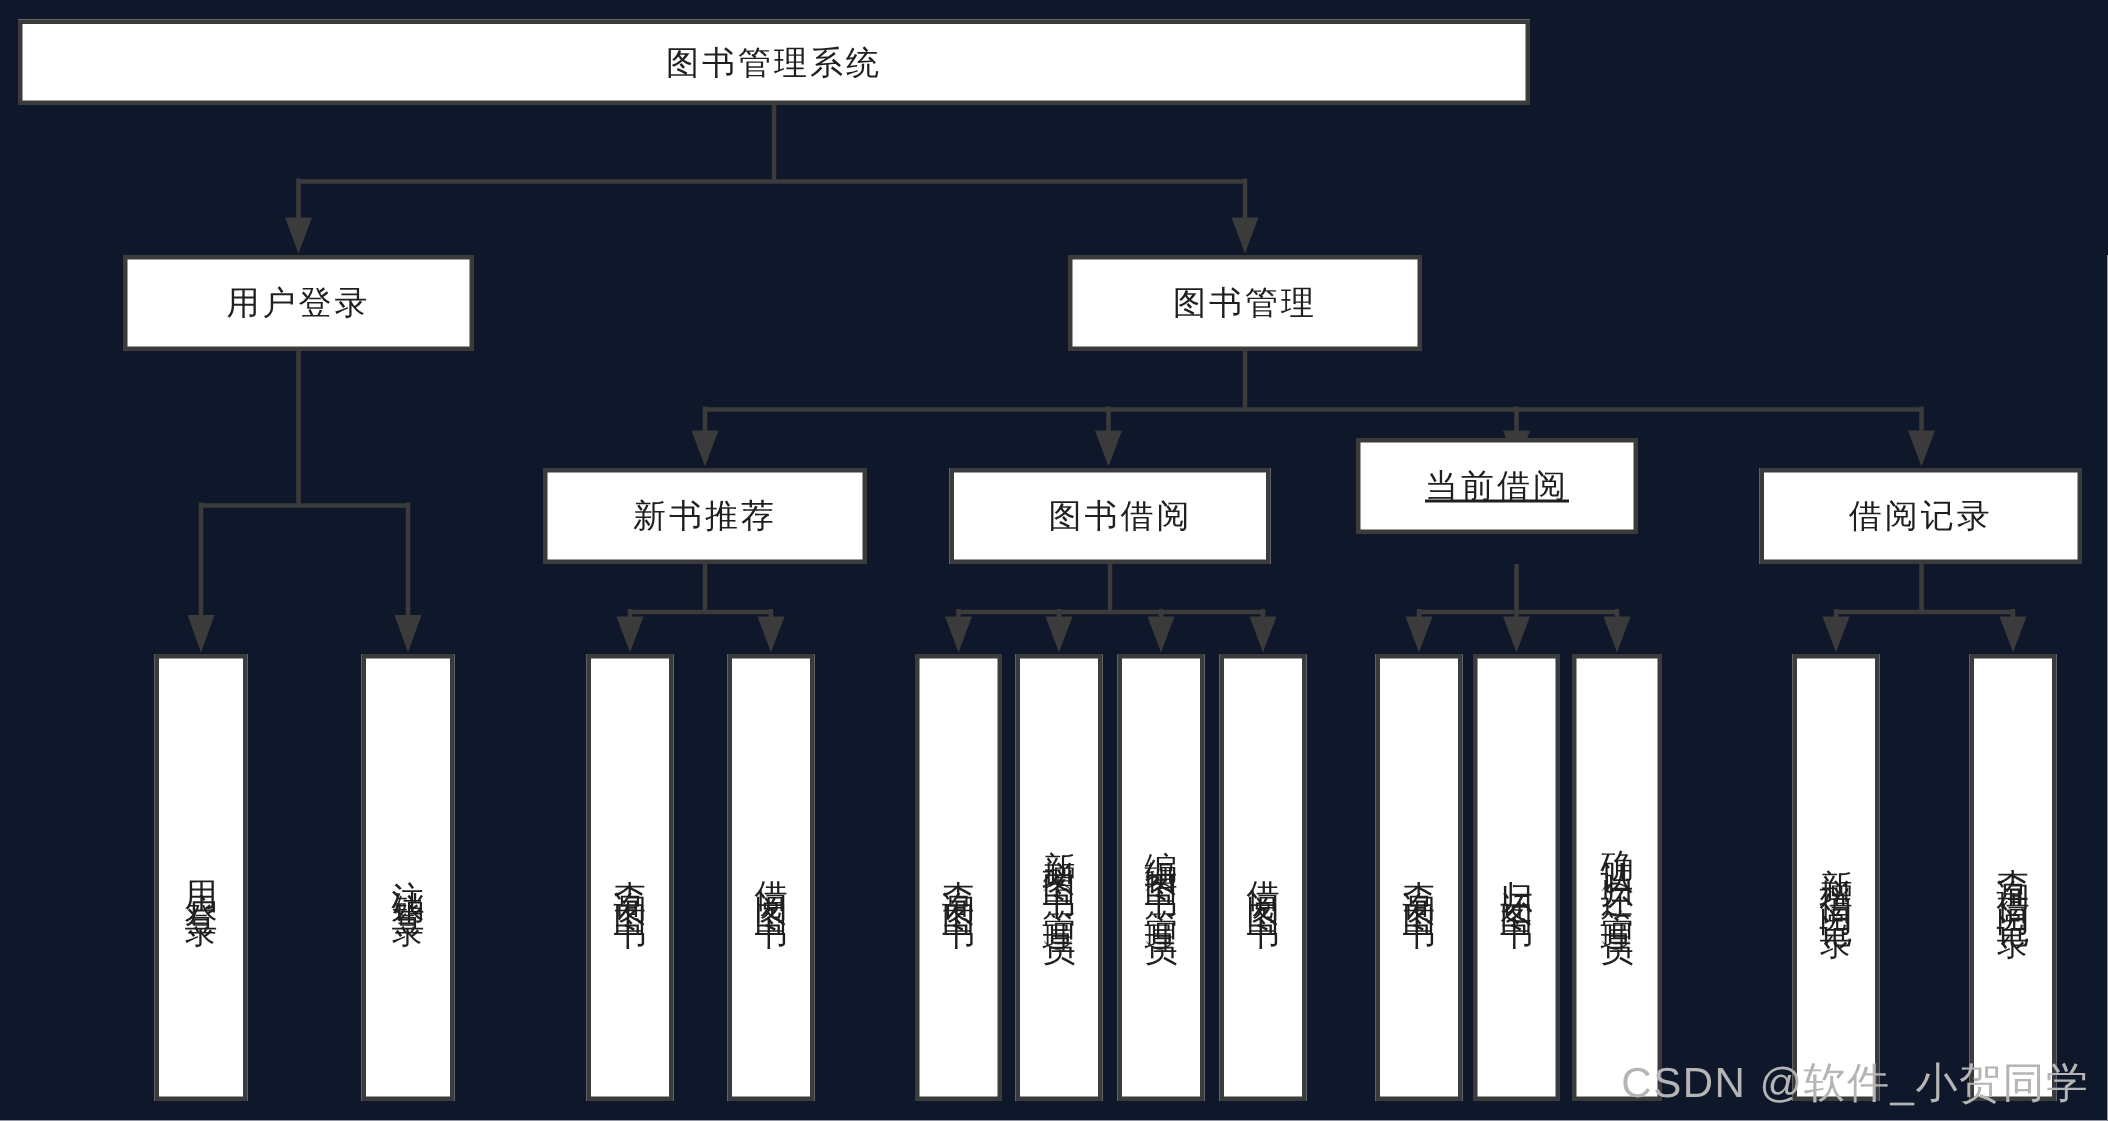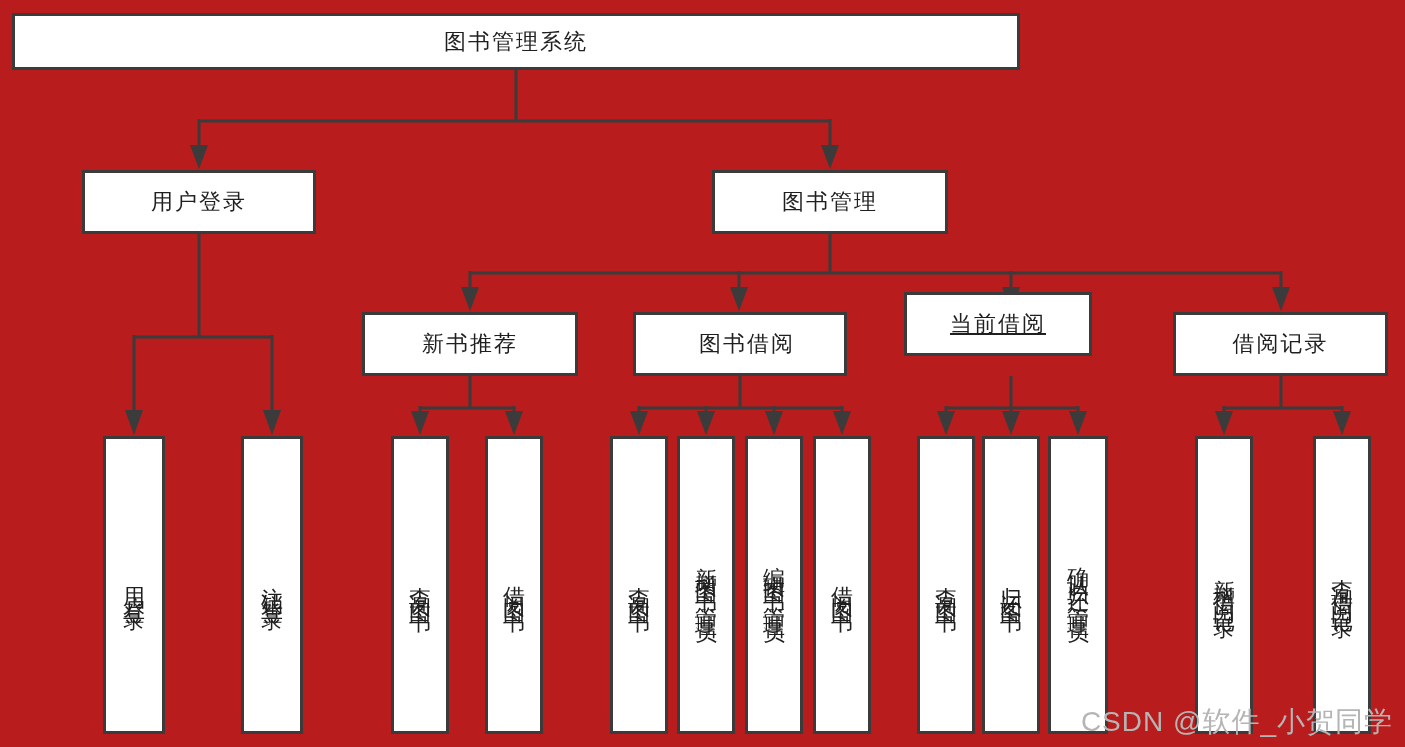--- a/index.html
+++ b/index.html
@@ -4,21 +4,21 @@
 <style>
   html, body {
     margin: 0;
     padding: 0;
     background: #ffffff;
   }
   .stage {
     position: relative;
     width: 1405px;
     height: 747px;
-    background: #b91c1c;
+    background: #0f172a;
     font-family: "Liberation Sans", sans-serif;
     overflow: hidden;
   }
   .wires {
     position: absolute;
     left: 0;
     top: 0;
     z-index: 1;
   }
   .node {

